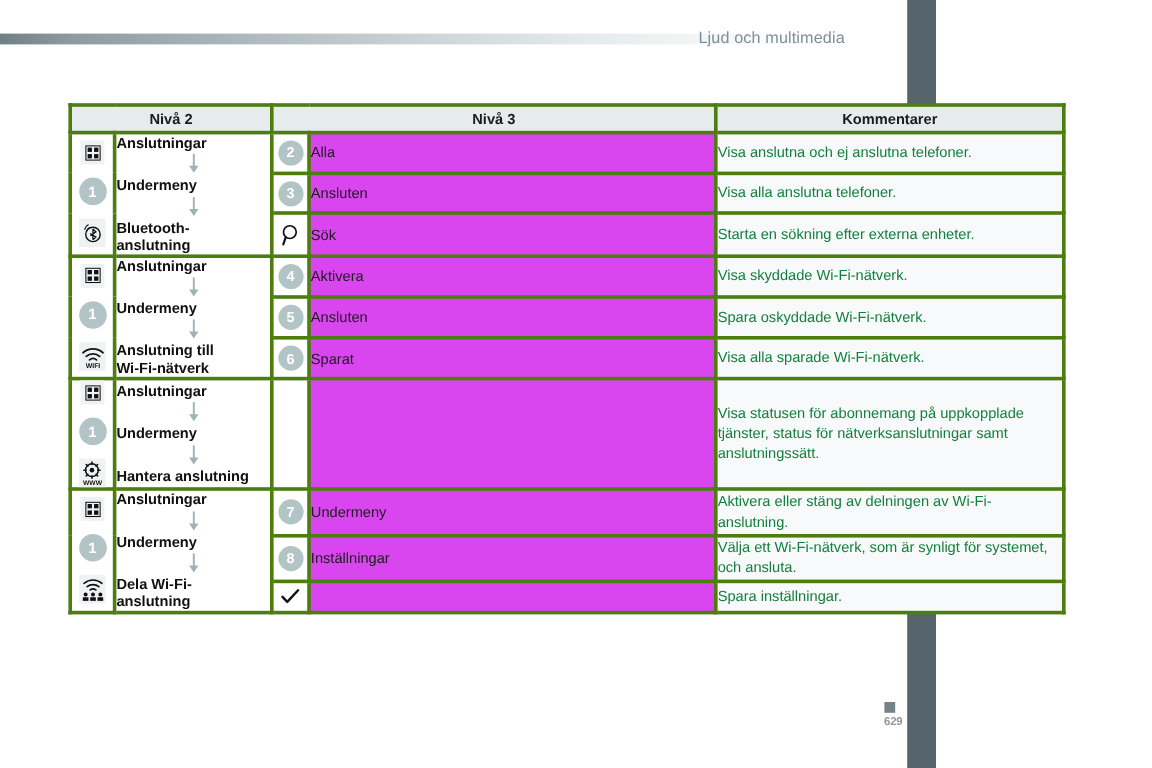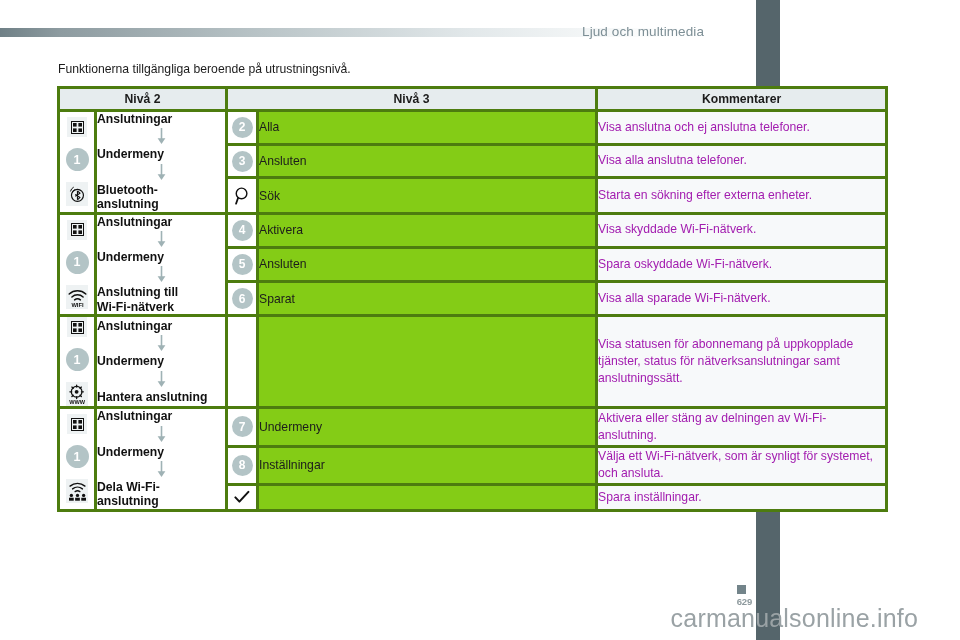--- a/index.html
+++ b/index.html
@@ -160,31 +160,31 @@
   }
   .step-glyph {
     display: inline-flex;
     align-items: center;
     justify-content: center;
     width: 22px; height: 22px;
     vertical-align: middle;
   }
 
   .label-cell {
-    background: #84cc16;
+    background: #d946ef;
     font-size: 12.2px;
     padding: 6px 0 6px 8px;
     color: #1c1c1c;
   }
   .comment-cell {
     background: #f7f9fa;
     font-size: 12.2px;
     line-height: 1.42;
     padding: 7px 10px 7px 11px;
-    color: #a21caf;
+    color: #15803d;
   }
 
   
   #watermark {
     position: absolute;
     left: 0;
     top: 604px;
     width: 936px;
     text-align: right;
     padding-right: 18px;
@@ -215,21 +215,20 @@
 <body>
 
 <div id="page-root">
 
   <div id="right-edge-bar"></div>
 
   <div id="header-gradient"></div>
 
   <div id="header-title">Ljud och multimedia</div>
 
-  <div id="intro-text">Funktionerna tillgängliga beroende på utrustningsnivå.</div>
 
   <table id="data-table">
     <colgroup>
       <col class="col-icon">
         <col class="col-path">
       <col class="col-num">
         <col class="col-label">
       <col class="col-comment">
     </colgroup>
     <thead>
@@ -441,16 +440,15 @@
                 <path d="M1.4 7.4 L5.4 11.6 L14.4 1.9" fill="none" stroke="#111" stroke-width="2" stroke-linecap="round" stroke-linejoin="round"></path>
               </svg>
             </span></td>
           <td class="label-cell"></td>
           <td class="comment-cell">Spara inställningar.</td>
         </tr>
       </tbody>
   </table>
 
   <div id="footer-square"></div>
-  <div id="watermark">carmanualsonline.info</div>
   <div id="page-number">629</div>
 
 </div>
 
 </body></html>

